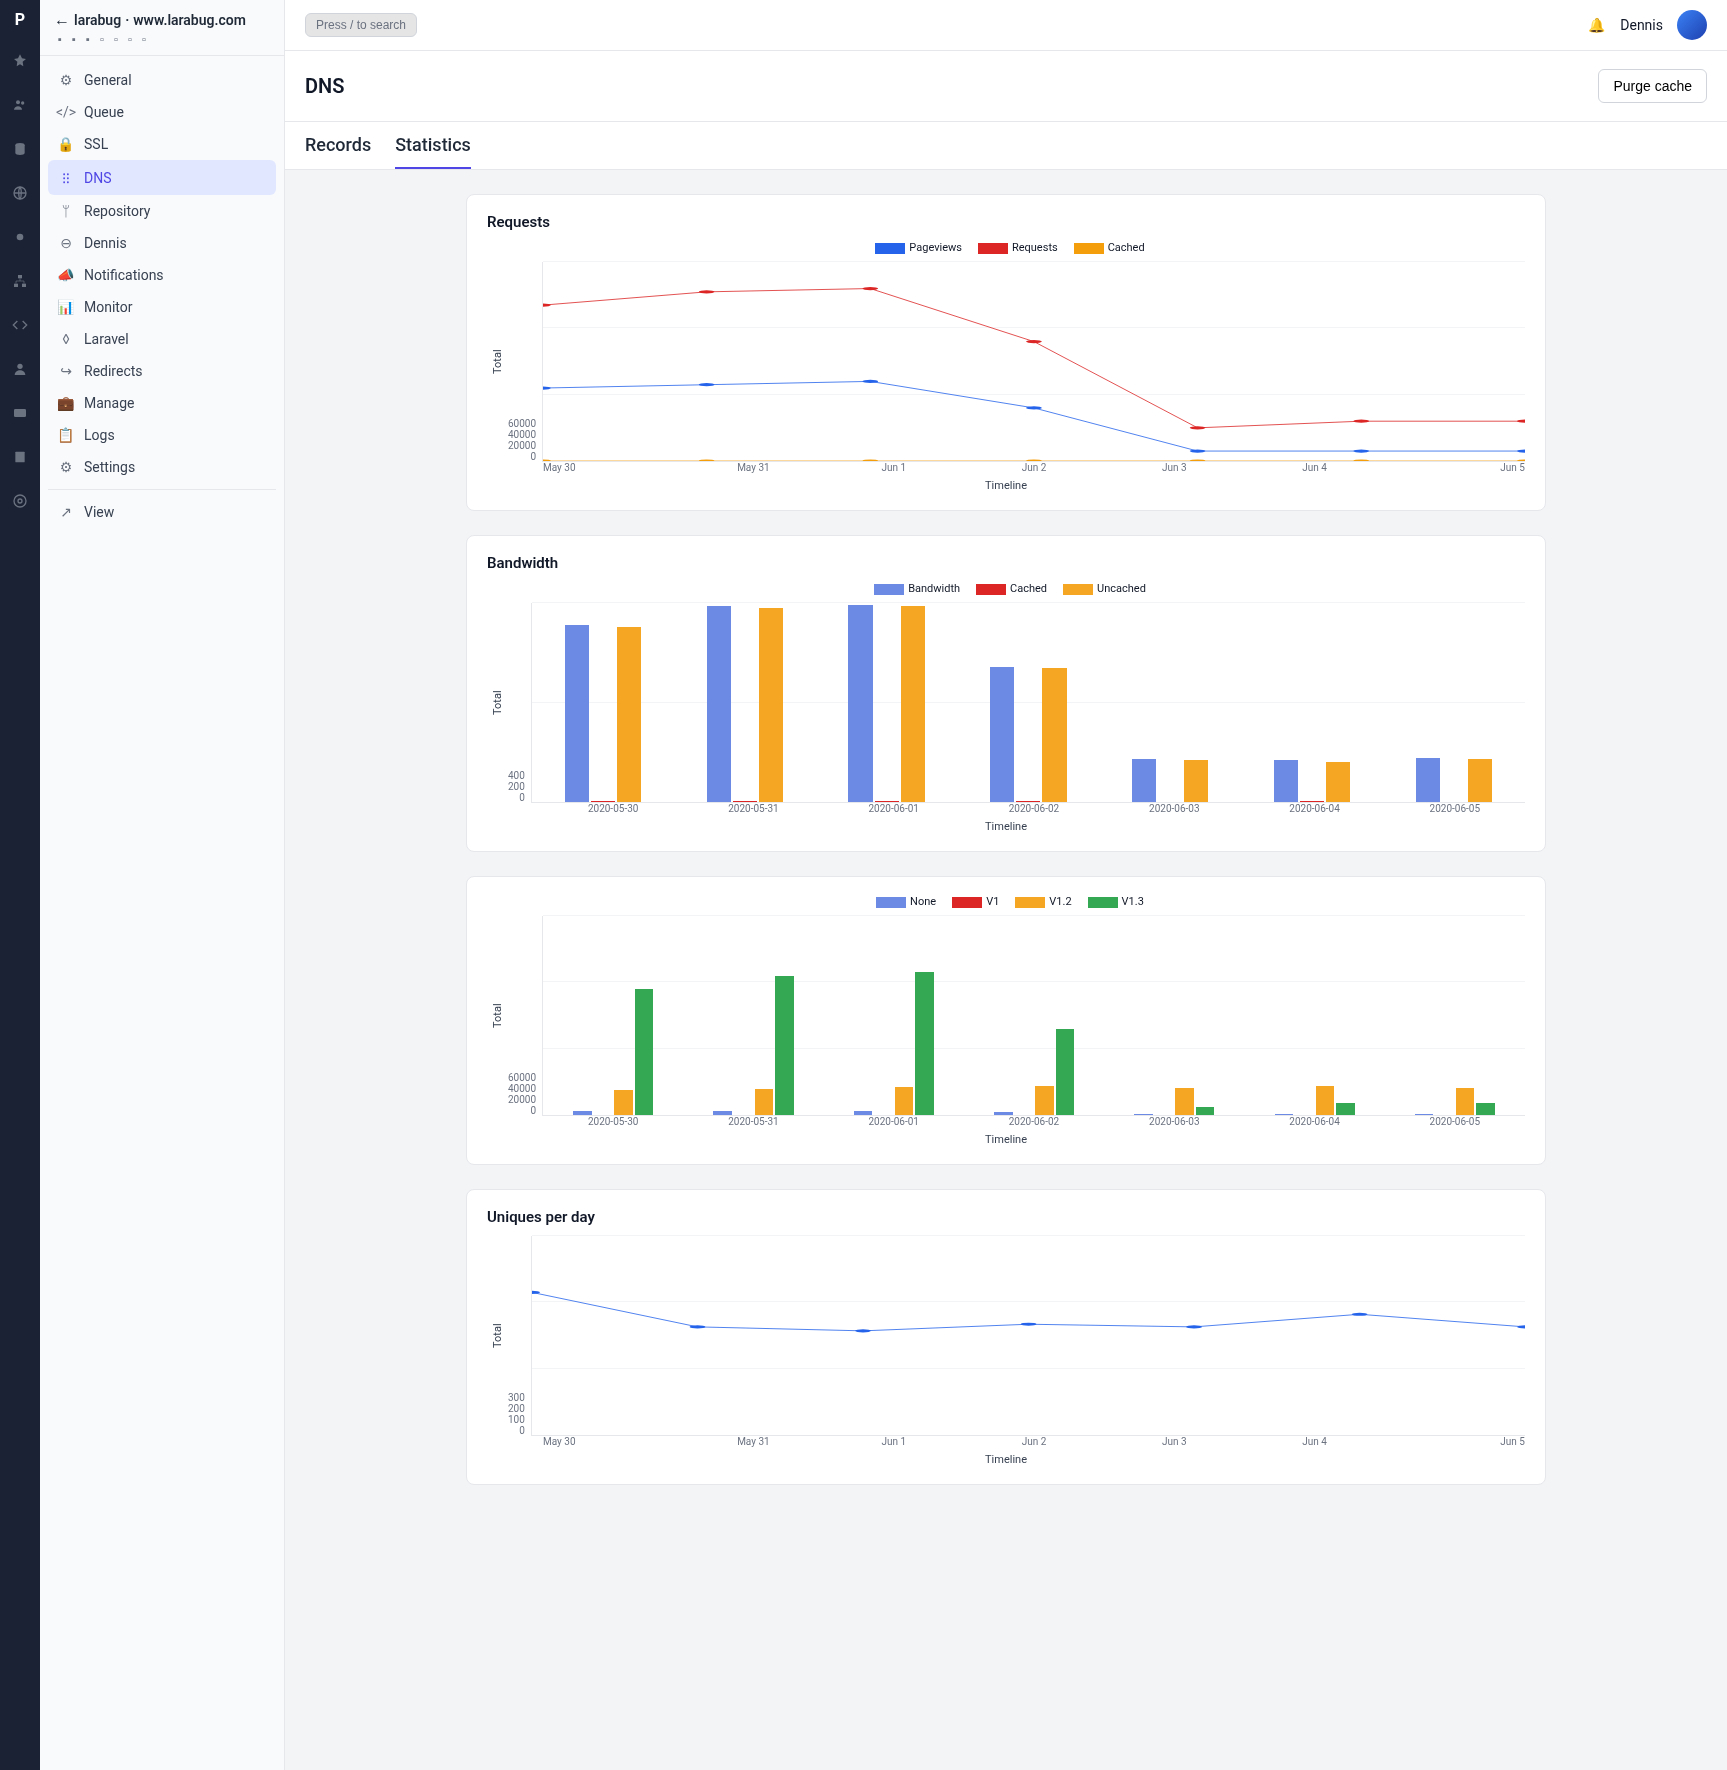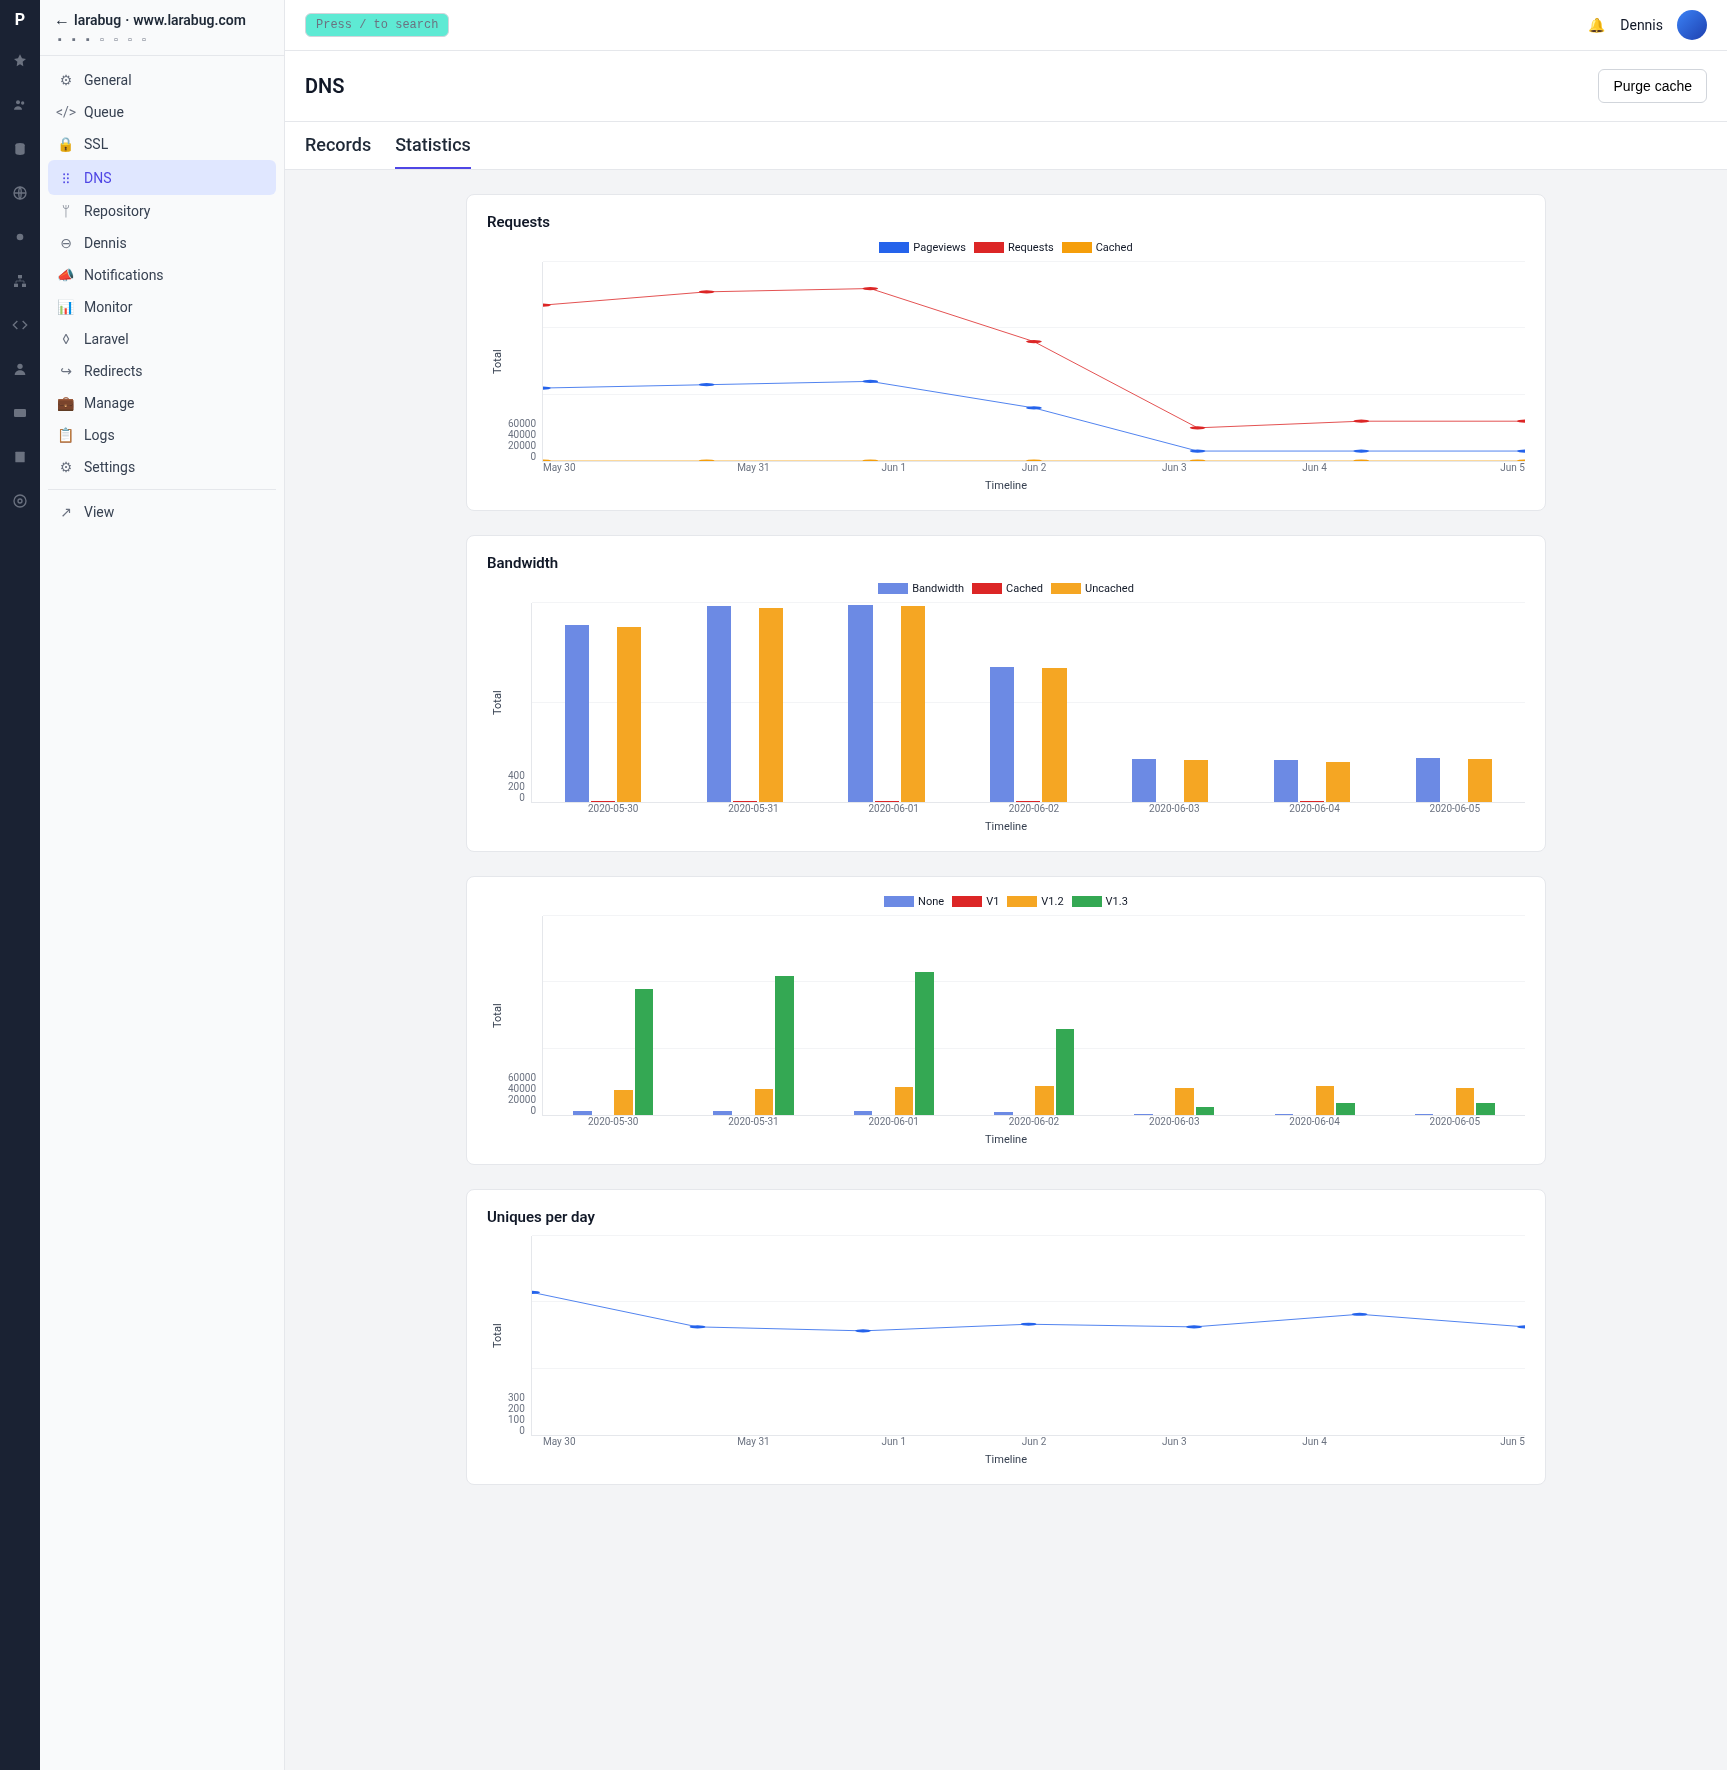--- a/index.html
+++ b/index.html
@@ -16,35 +16,35 @@
 .sb-icons { margin-top: 4px; display: flex; gap: 2px; font-size: 11px; color: #6b7280; }
 .sb-icons span { width: 12px; height: 12px; display: inline-flex; align-items: center; justify-content: center; }
 .sb-nav { padding: 8px; }
 .sb-item { display: flex; align-items: center; gap: 10px; padding: 8px 10px; border-radius: 6px; color: #374151; cursor: pointer; font-size: 14px; }
 .sb-item.active { background: #e0e7ff; color: #4f46e5; }
 .sb-item .ic { width: 16px; display: flex; justify-content: center; color: #6b7280; }
 .sb-item.active .ic { color: #4f46e5; }
 .sb-div { border-top: 1px solid #e5e7eb; margin: 6px 0; }
 .main { flex: 1; background: #f3f4f6; display: flex; flex-direction: column; }
 .topbar { background: #fff; border-bottom: 1px solid #e5e7eb; padding: 10px 20px; display: flex; align-items: center; justify-content: space-between; }
-.search-box { background: #5eead4; border: 1px solid #d1d5db; border-radius: 6px; padding: 4px 10px; font-family: Liberation Mono, monospace; font-size: 12px; color: #6b7280; display: inline-block; }
+.search-box { background: #e5e5e5; border: 1px solid #d1d5db; border-radius: 6px; padding: 4px 10px; font-family: Liberation Sans, sans-serif; font-size: 12px; color: #6b7280; display: inline-block; }
 .user-area { display: flex; align-items: center; gap: 14px; }
 .bell { font-size: 14px; }
 .avatar { width: 30px; height: 30px; border-radius: 50%; background: linear-gradient(135deg, #3b82f6, #1e40af); }
 .header { background: #fff; border-bottom: 1px solid #e5e7eb; padding: 18px 20px; display: flex; justify-content: space-between; align-items: center; }
 .header h1 { font-size: 20px; font-weight: 600; }
 .btn-outline { background: #fff; border: 1px solid #d1d5db; border-radius: 6px; padding: 8px 14px; font-size: 14px; cursor: pointer; }
 .tabs { background: #fff; padding: 0 20px; display: flex; gap: 24px; border-bottom: 1px solid #e5e7eb; }
 .tab { padding: 12px 0; font-size: 18px; font-weight: 500; color: #1f2937; cursor: pointer; border-bottom: 2px solid transparent; }
 .tab.active { border-bottom-color: #4f46e5; }
 .content { padding: 24px; display: flex; flex-direction: column; gap: 24px; align-items: center; }
 .card { background: #fff; border: 1px solid #e5e7eb; border-radius: 8px; padding: 18px 20px; width: 100%; max-width: 1080px; }
 .card h3 { font-size: 15px; font-weight: 600; margin-bottom: 10px; }
 .legend { display: flex; justify-content: center; gap: 8px; font-size: 11px; margin-bottom: 8px; }
-.legend .li { display: flex; align-items: center; gap: 4px; }
+.legend .li { display: flex; align-items: flex-end; gap: 4px; margin-left: 8px; }
 .legend .sw { width: 30px; height: 11px; }
 .plot { position: relative; height: 200px; display: flex; }
 .ylabel { writing-mode: vertical-rl; transform: rotate(180deg); font-size: 11px; color: #374151; text-align: center; padding: 0 4px; }
 .yaxis { display: flex; flex-direction: column; justify-content: flex-end; font-size: 10px; color: #6b7280; text-align: right; padding-right: 6px; }
 .plotarea { flex: 1; position: relative; border: 1px solid #e5e7eb; border-right: none; border-top: none; }
 .grid-h { position: absolute; left: 0; right: 0; border-top: 1px solid #f3f4f6; }
 .xaxis { display: flex; font-size: 10px; color: #6b7280; }
 .xaxis .spacer { width: 56px; flex-shrink: 0; }
 .xaxis .labels { flex: 1; display: flex; }
 .xaxis .xl { flex: 1; text-align: center; }

